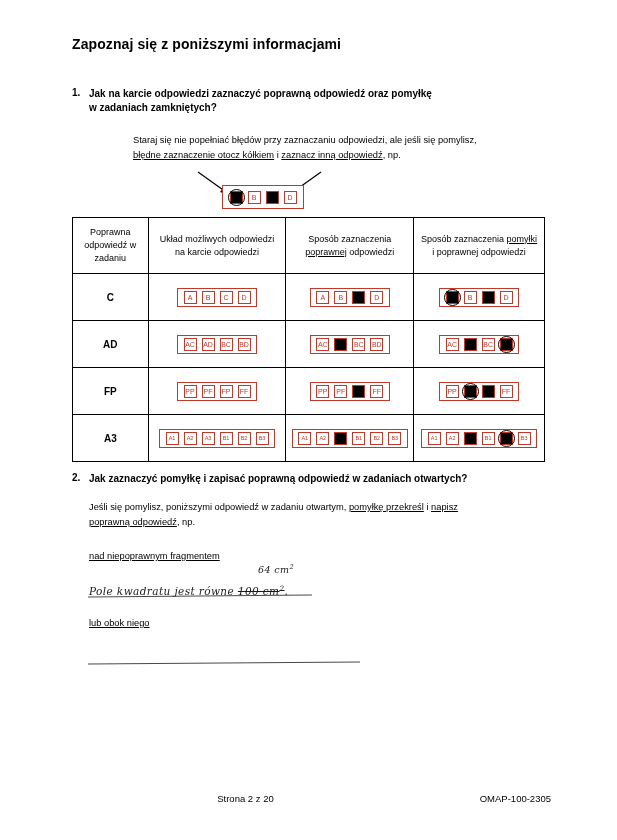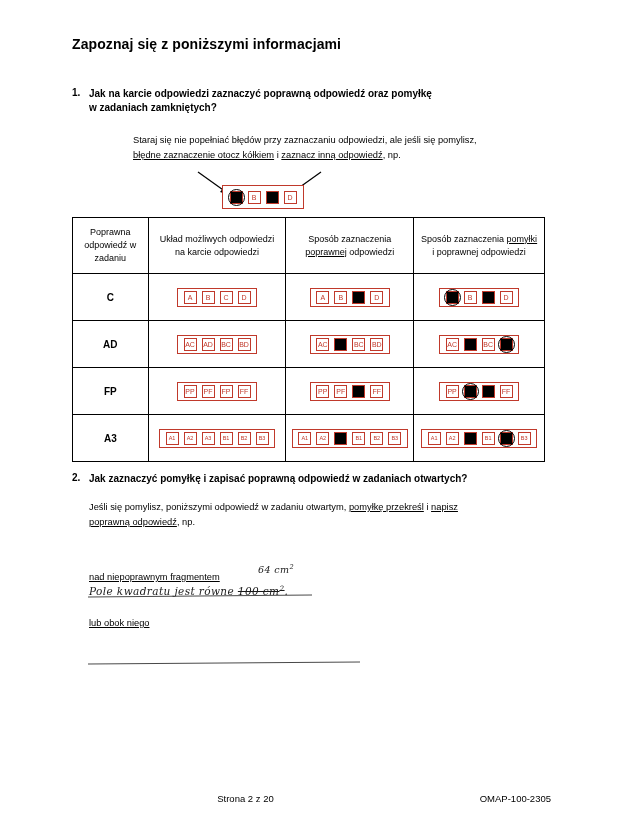--- a/index.html
+++ b/index.html
@@ -378,21 +378,21 @@
   </table>
 
   <div class="q-num" style="left:72px; top:472px;">2.</div>
   <div class="q-text" style="left:89px; top:472px; width:480px;">Jak zaznaczyć pomyłkę i zapisać poprawną odpowiedź w zadaniach otwartych?</div>
 
   <div class="body-text" style="left:89px; top:500px; width:470px;">
     <span>Jeśli się pomylisz, poniższymi odpowiedź w zadaniu otwartym, </span><span class="u">pomyłkę przekreśl</span><span> i </span><span class="u">napisz</span><br>
     <span class="u">poprawną odpowiedź</span><span>, np.</span>
   </div>
 
-  <div class="label-u" style="left:89px; top:551px;margin-top:21px;">nad niepoprawnym fragmentem</div>
+  <div class="label-u" style="left:89px; top:551px;">nad niepoprawnym fragmentem</div>
 
   <div class="hand small" style="left:258px; top:563px;">
     <span>64 cm</span><sup>2</sup>
   </div>
 
   <div class="hand" style="left:89px; top:583px;">
     <span>Pole kwadratu jest równe </span><span class="strike"><span>100 cm</span><sup>2</sup></span><span>.</span>
   </div>
   <svg class="arrow-svg" style="left:86px; top:578px;" width="230" height="22" viewBox="0 0 230 22">
     <line x1="2" y1="19" x2="226" y2="17" stroke="#333" stroke-width="0.9"></line>

